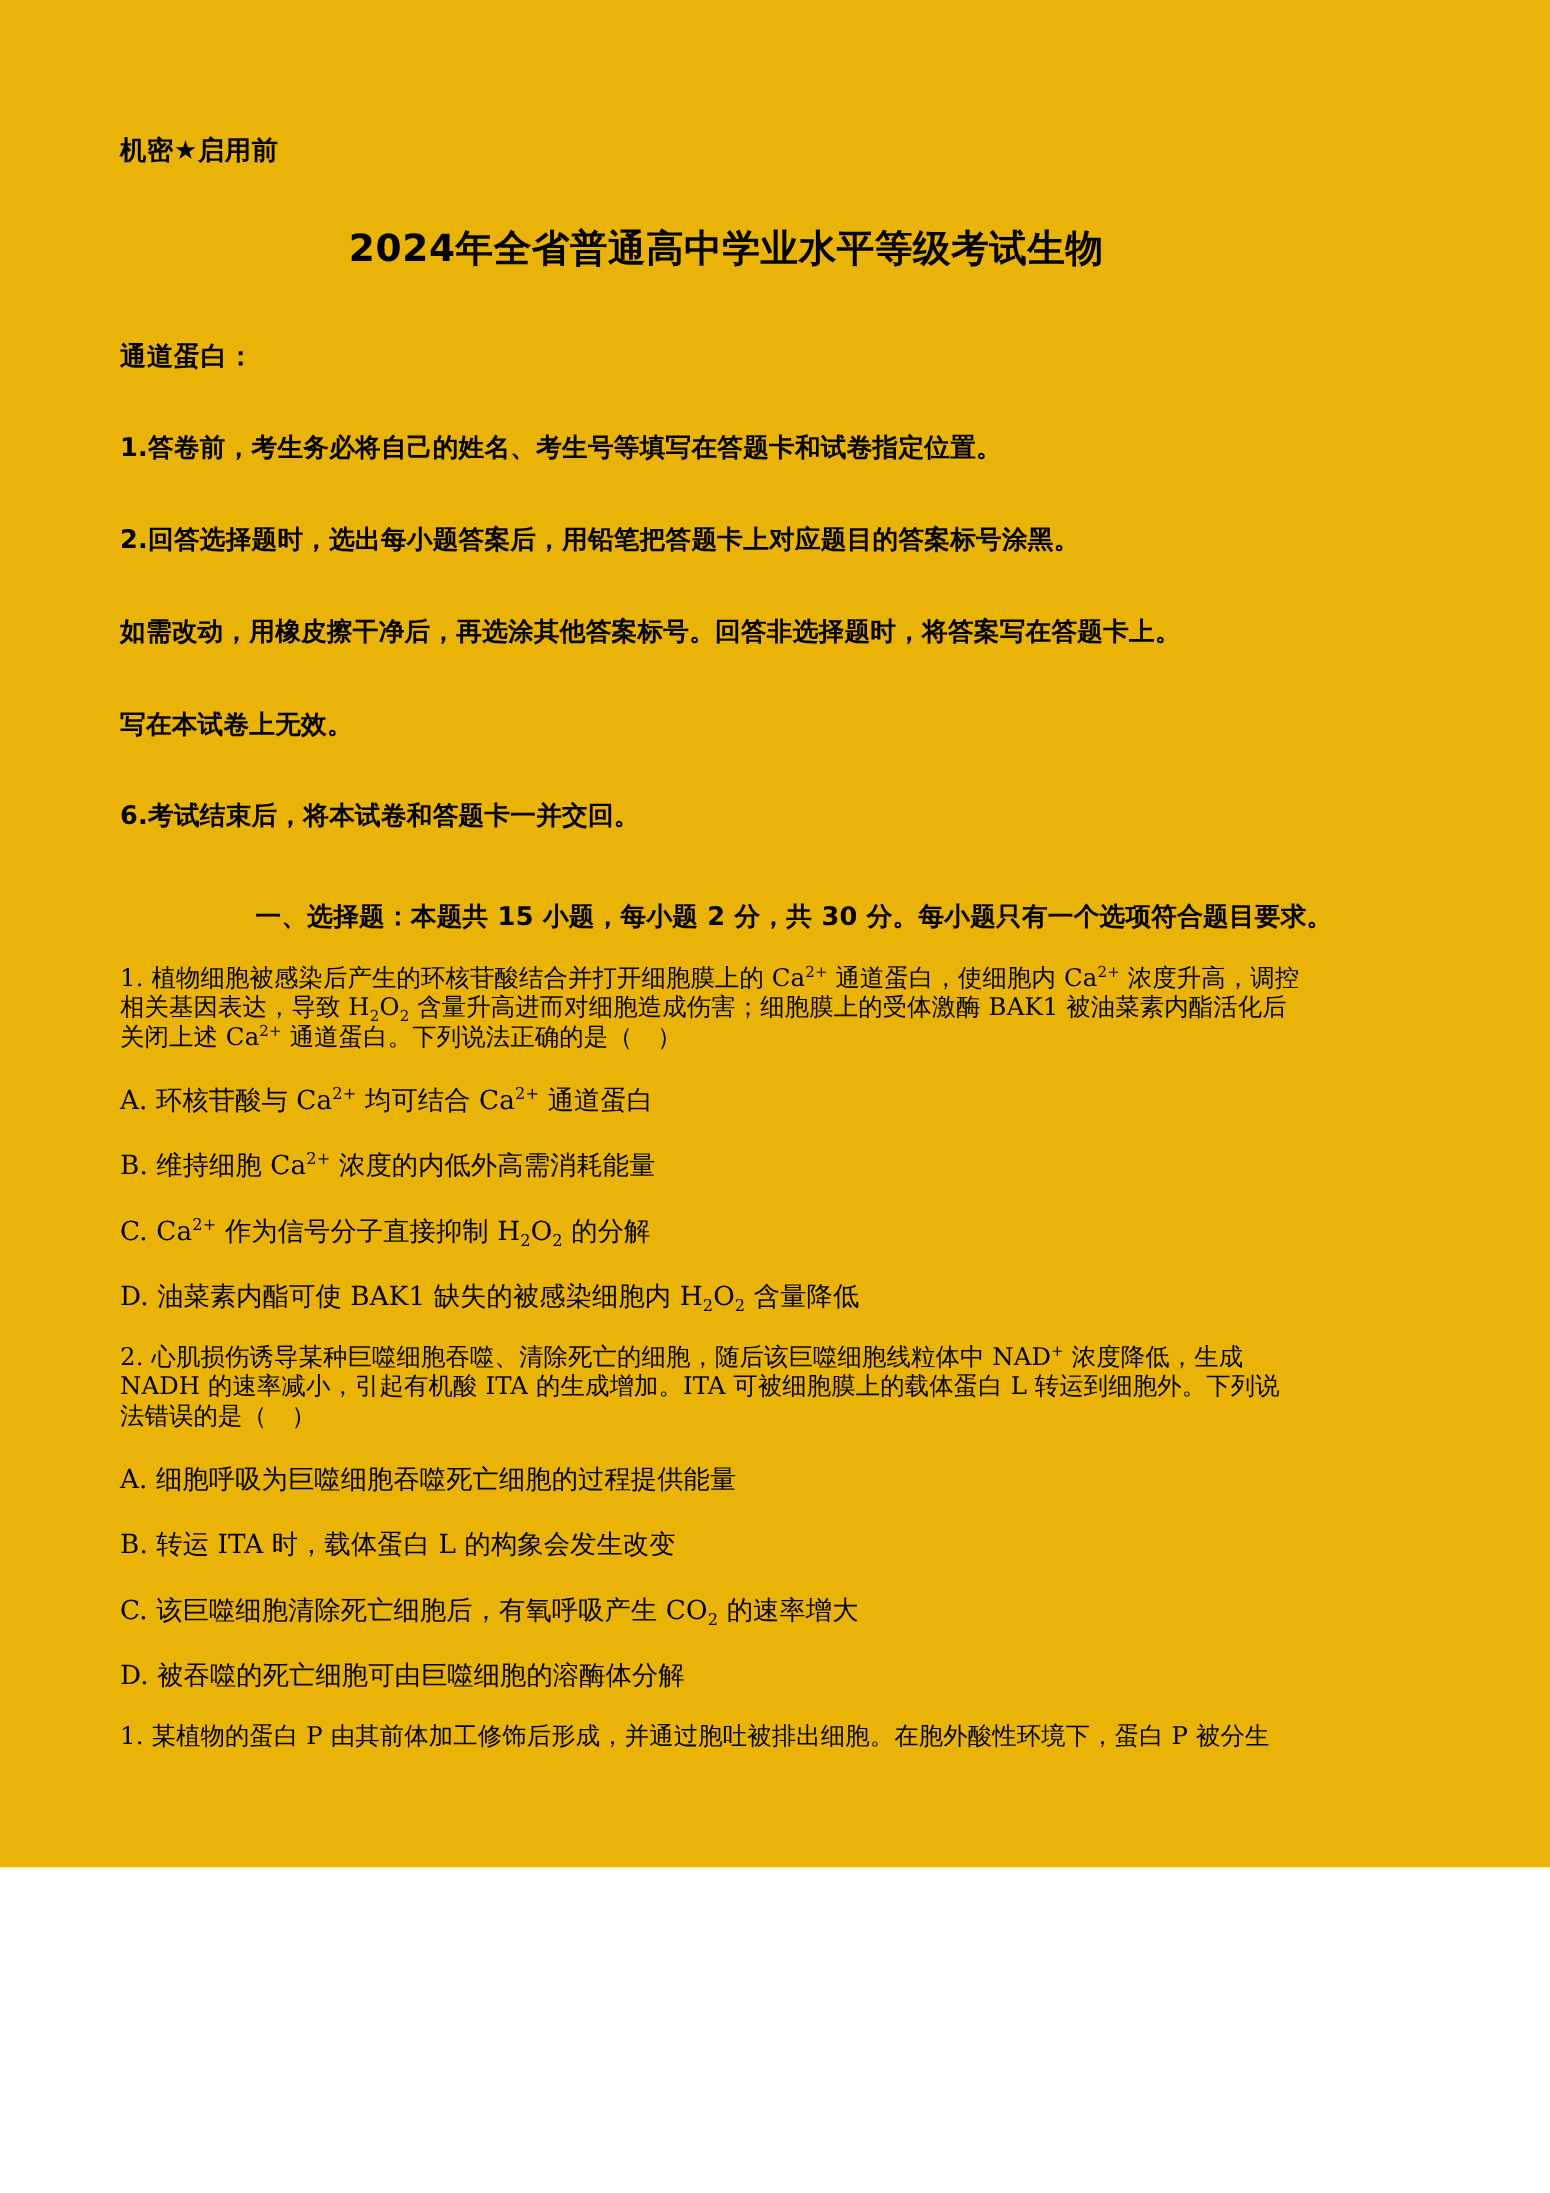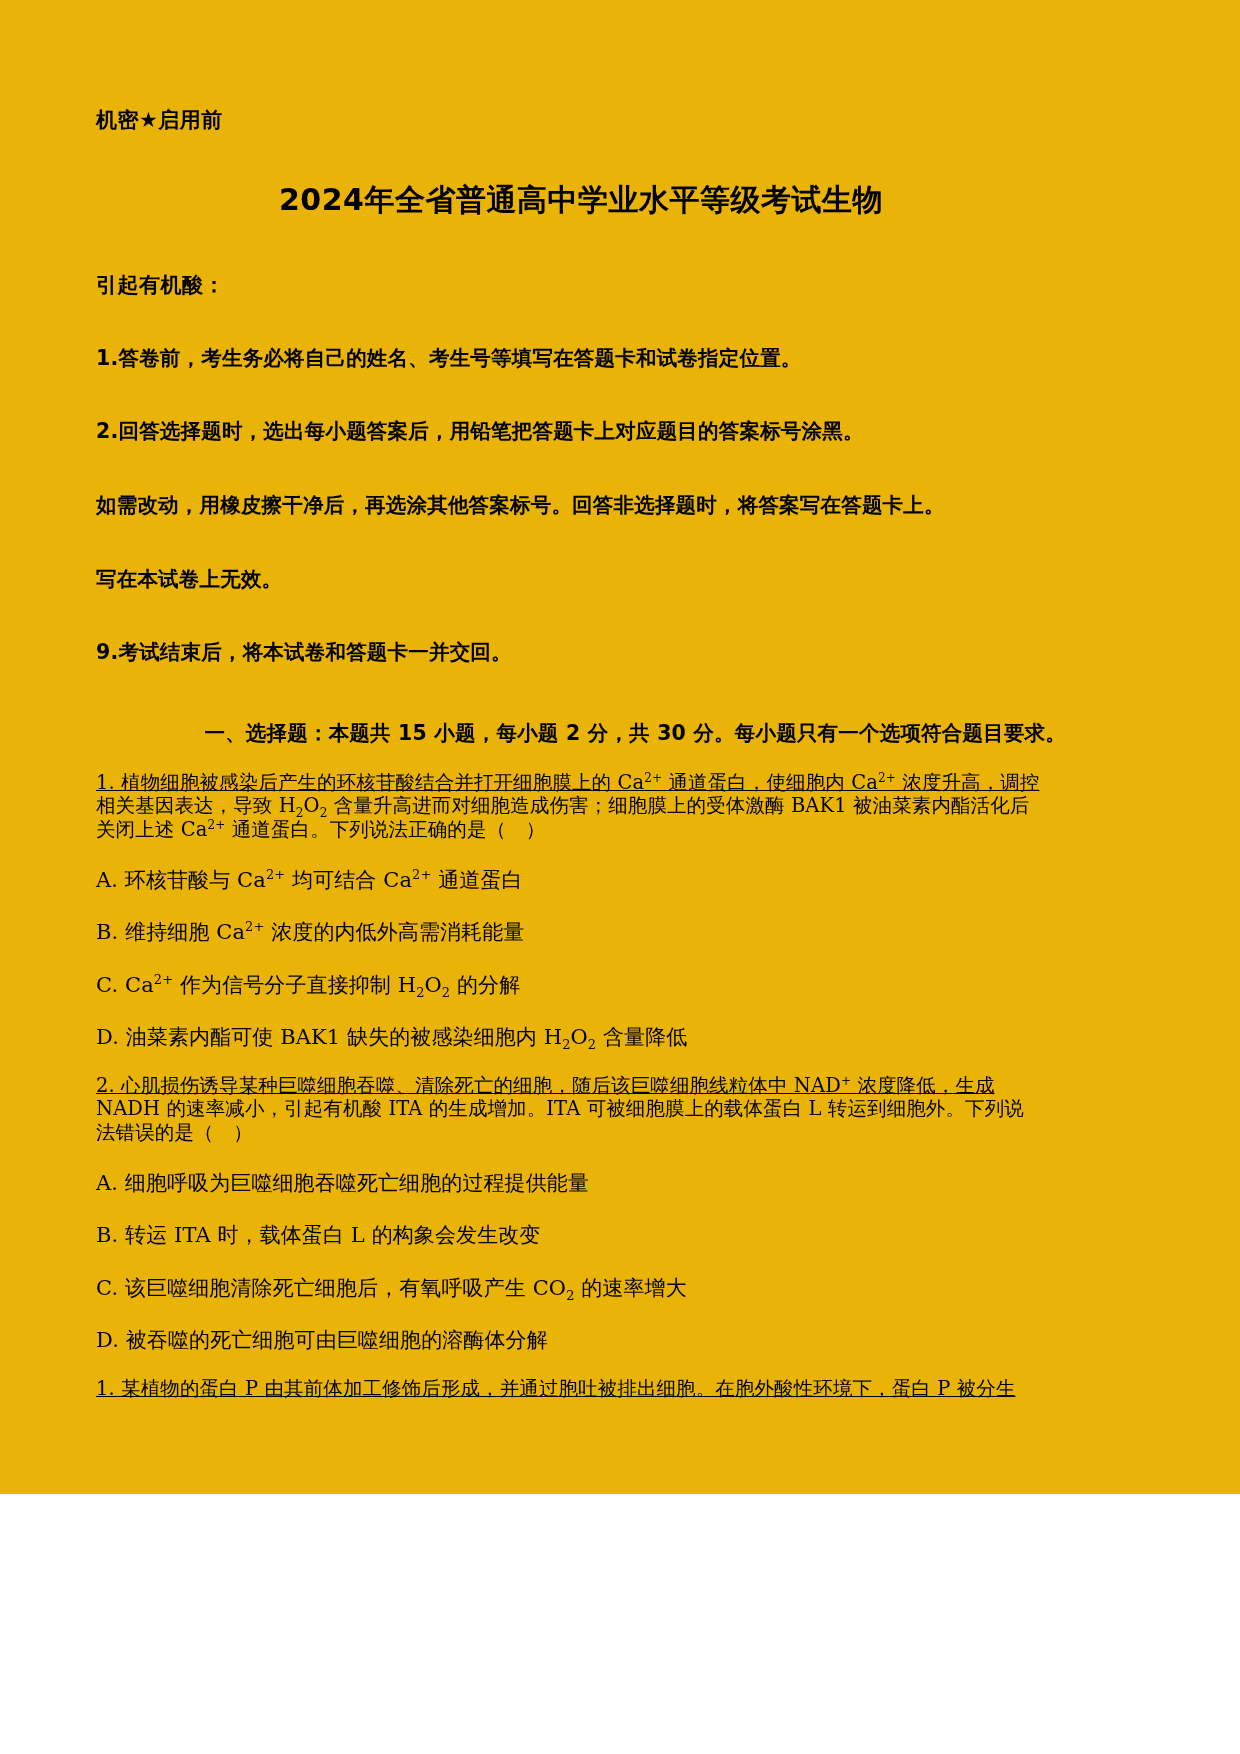--- a/index.html
+++ b/index.html
@@ -85,21 +85,20 @@
   }
   .q-line {
     font-family: "DejaVu Serif", "Liberation Serif", serif;
     font-size: 19.5px;
     line-height: 1.2;
     white-space: nowrap;
     letter-spacing: 0.1px;
   }
   .q-line:first-child {
     margin-top: 4px;
-    text-decoration: underline;
   }
   .opt-line {
     font-family: "DejaVu Serif", "Liberation Serif", serif;
     font-size: 21px;
     line-height: 1.2;
     margin-top: 27px;
     white-space: nowrap;
     letter-spacing: 0.1px;
   }
   sup {
@@ -129,31 +128,31 @@
 </head>
 <body>
 
 <div class="page">
   <div class="content">
 
     <div class="confidential">机密★启用前</div>
 
     <div class="doc-title">2024年全省普通高中学业水平等级考试生物</div>
 
-    <div class="notice-heading">引起有机酸：</div>
+    <div class="notice-heading">通道蛋白：</div>
 
     <div class="notice-item">1.答卷前，考生务必将自己的姓名、考生号等填写在答题卡和试卷指定位置。</div>
 
     <div class="notice-item">2.回答选择题时，选出每小题答案后，用铅笔把答题卡上对应题目的答案标号涂黑。</div>
 
     <div class="notice-item cont">如需改动，用橡皮擦干净后，再选涂其他答案标号。回答非选择题时，将答案写在答题卡上。</div>
 
     <div class="notice-item cont">写在本试卷上无效。</div>
 
-    <div class="notice-item">9.考试结束后，将本试卷和答题卡一并交回。</div>
+    <div class="notice-item">6.考试结束后，将本试卷和答题卡一并交回。</div>
 
     <div class="section-heading">一、选择题：本题共 15 小题，每小题 2 分，共 30 分。每小题只有一个选项符合题目要求。</div>
 
     <div class="question">
       <div class="q-line">1. 植物细胞被感染后产生的环核苷酸结合并打开细胞膜上的 Ca<sup>2+</sup> 通道蛋白，使细胞内 Ca<sup>2+</sup> 浓度升高，调控</div>
       <div class="q-line">相关基因表达，导致 H<sub>2</sub>O<sub>2</sub> 含量升高进而对细胞造成伤害；细胞膜上的受体激酶 BAK1 被油菜素内酯活化后</div>
       <div class="q-line">关闭上述 Ca<sup>2+</sup> 通道蛋白。下列说法正确的是（　）</div>
       <div class="opt-line">A. 环核苷酸与 Ca<sup>2+</sup> 均可结合 Ca<sup>2+</sup> 通道蛋白</div>
       <div class="opt-line">B. 维持细胞 Ca<sup>2+</sup> 浓度的内低外高需消耗能量</div>
       <div class="opt-line">C. Ca<sup>2+</sup> 作为信号分子直接抑制 H<sub>2</sub>O<sub>2</sub> 的分解</div>

